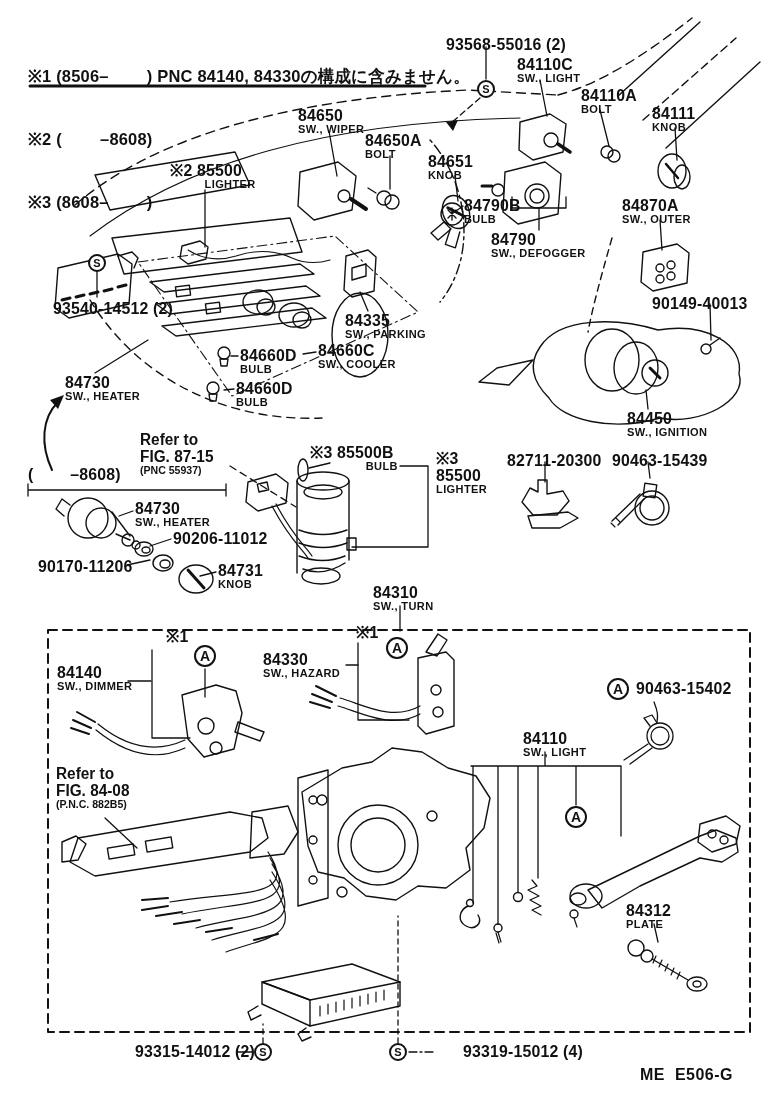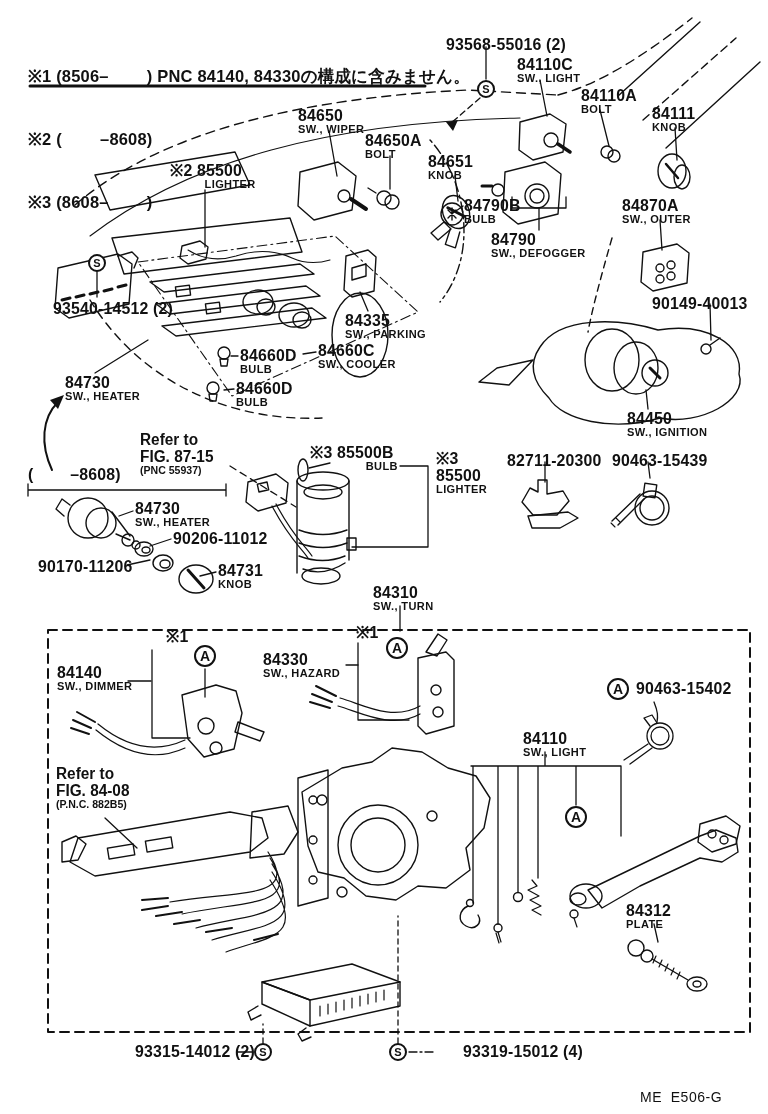--- a/index.html
+++ b/index.html
@@ -1,22 +1,22 @@
 <!DOCTYPE html>
 <html><head>
 <meta charset="utf-8">
 <style>
   html,body{margin:0;padding:0;background:#e8e8e8;}
   .canvas{position:relative;width:768px;height:1114px;background:#ffffff;overflow:hidden;
           font-family:"Liberation Sans",sans-serif;color:#111;}
   svg.art{position:absolute;left:0;top:0;}
   .note{position:absolute;left:28px;top:24px;font-weight:bold;font-size:17px;line-height:21px;
         white-space:pre;letter-spacing:0.2px;transform:scaleX(.97);transform-origin:left top;}
-  .footer-code{position:absolute;left:640px;top:1066px;font-weight:normal;font-size:14px;
-        white-space:pre;letter-spacing:0.5px;margin-top:23px;}
+  .footer-code{position:absolute;left:640px;top:1066px;font-weight:bold;font-size:16px;
+        white-space:pre;letter-spacing:0.5px;}
   .plabel{position:absolute;line-height:1.04;white-space:pre;transform:scaleX(.96);transform-origin:left top;}
   .pl-num{font-weight:bold;font-size:16.5px;letter-spacing:0.2px;}
   .pl-sub{font-weight:bold;font-size:11.5px;letter-spacing:0.4px;}
   .pl-ref{font-weight:bold;font-size:16px;}
   .pl-small{font-weight:bold;font-size:11px;}
   .csym{position:absolute;border:2px solid #111;border-radius:50%;text-align:center;
         font-weight:bold;background:#fff;box-sizing:border-box;}
   .csym-S{width:18px;height:18px;font-size:11px;line-height:14px;}
   .csym-A{width:22px;height:22px;font-size:14px;line-height:18px;}
 </style>

